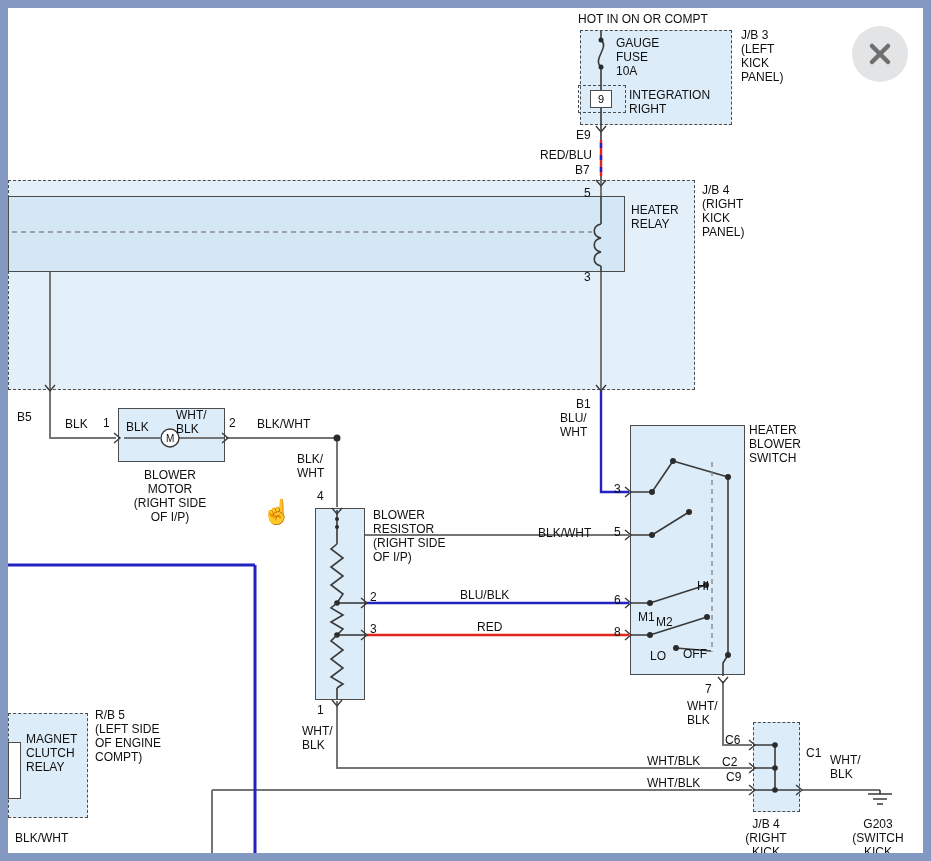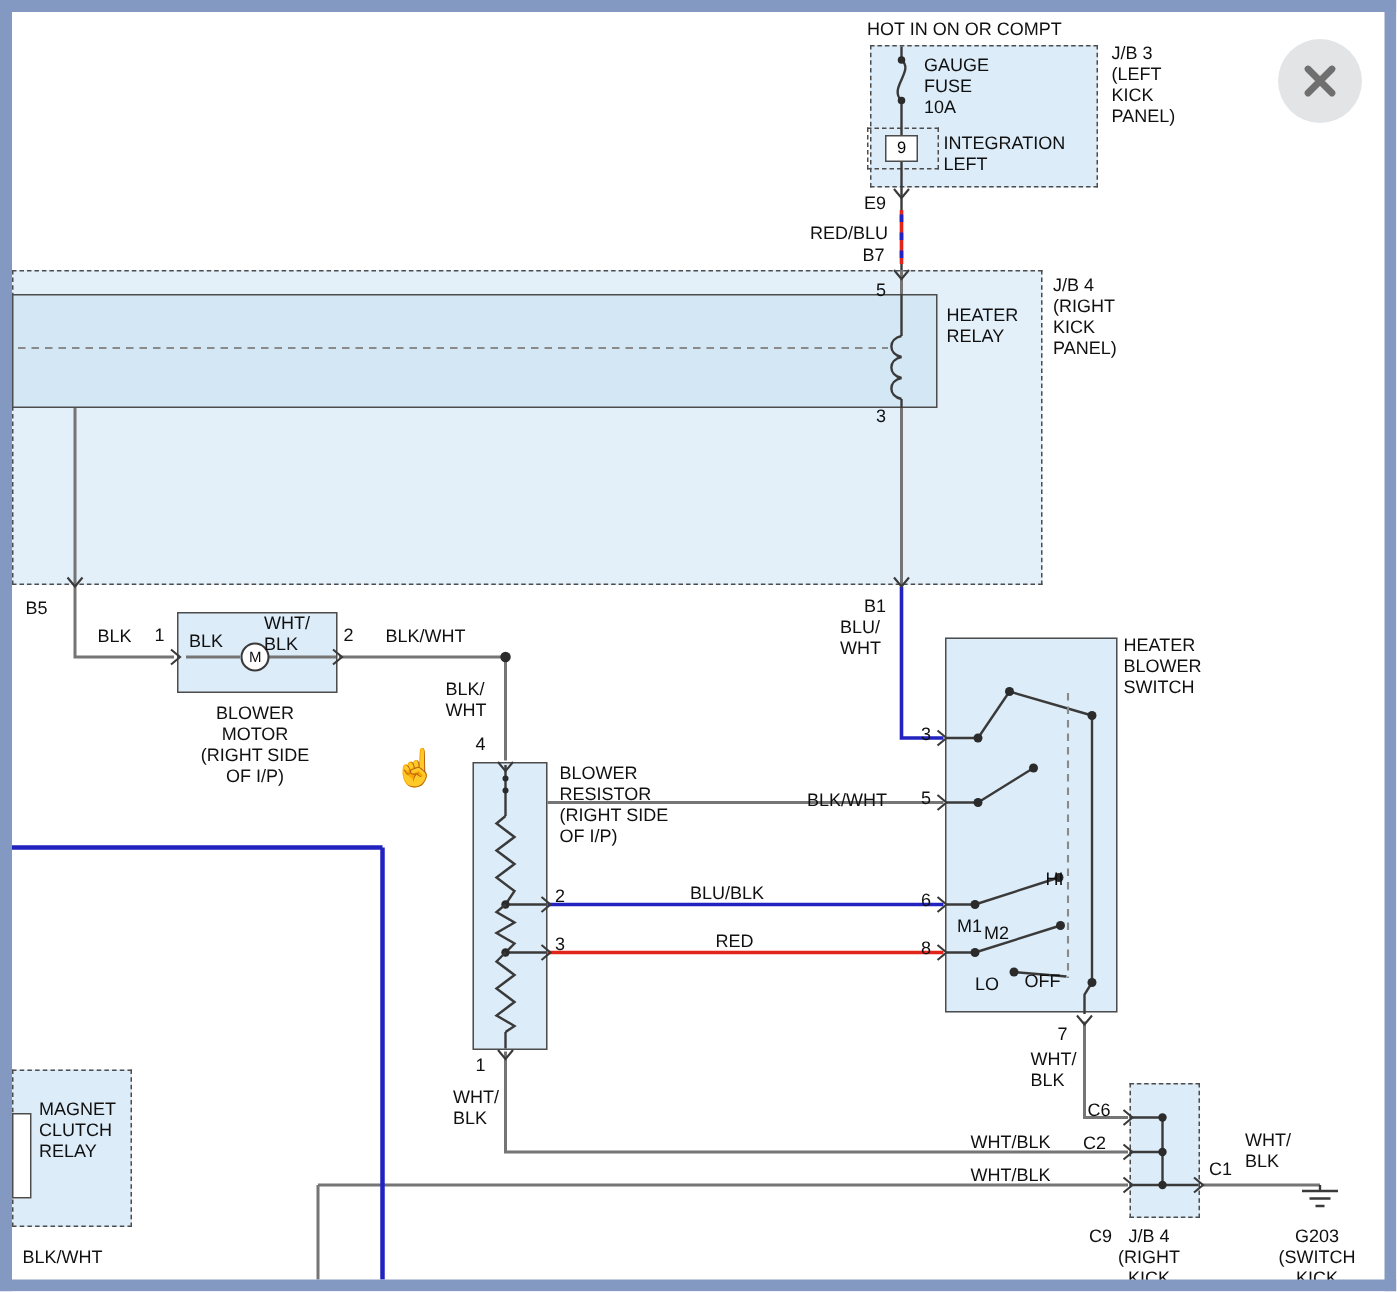--- a/index.html
+++ b/index.html
@@ -138,37 +138,37 @@
     <path class="ch" d="M749 763 L755 768 L749 773"></path>
     <path class="ch" d="M749 785 L755 790 L749 795"></path>
     <path class="ch" d="M796 785 L802 790 L796 795"></path>
   </svg>
 
   <div class="lbl" style="left:578px;top:12px">HOT IN ON OR COMPT</div>
   <div class="lbl" style="left:616px;top:36px">GAUGE
 FUSE
 10A</div>
   <div class="lbl" style="left:629px;top:88px">INTEGRATION
-LEFT</div>
+RIGHT</div>
   <div class="lbl" style="left:741px;top:28px">J/B 3
 (LEFT
 KICK
 PANEL)</div>
   <div class="lbl" style="left:576px;top:128px">E9</div>
   <div class="lbl" style="left:540px;top:148px">RED/BLU</div>
   <div class="lbl" style="left:575px;top:163px">B7</div>
   <div class="lbl" style="left:584px;top:186px">5</div>
   <div class="lbl" style="left:631px;top:203px">HEATER
 RELAY</div>
   <div class="lbl" style="left:702px;top:183px">J/B 4
 (RIGHT
 KICK
 PANEL)</div>
   <div class="lbl" style="left:584px;top:270px">3</div>
-  <div class="lbl" style="left:17px;top:398px">B5</div>
+  <div class="lbl" style="left:17px;top:410px">B5</div>
   <div class="lbl" style="left:65px;top:417px">BLK</div>
   <div class="lbl" style="left:103px;top:416px">1</div>
   <div class="lbl" style="left:126px;top:420px">BLK</div>
   <div class="lbl sm" style="left:166px;top:433px">M</div>
   <div class="lbl" style="left:176px;top:408px">WHT/
 BLK</div>
   <div class="lbl" style="left:229px;top:416px">2</div>
   <div class="lbl" style="left:257px;top:417px">BLK/WHT</div>
   <div class="lbl ctr" style="left:110px;top:468px;width:120px">BLOWER
 MOTOR
@@ -204,33 +204,37 @@
   <div class="lbl" style="left:683px;top:647px">OFF</div>
   <div class="lbl" style="left:705px;top:682px">7</div>
   <div class="lbl" style="left:687px;top:699px">WHT/
 BLK</div>
   <div class="lbl" style="left:302px;top:724px">WHT/
 BLK</div>
   <div class="lbl" style="left:725px;top:733px">C6</div>
   <div class="lbl" style="left:647px;top:754px">WHT/BLK</div>
   <div class="lbl" style="left:722px;top:755px">C2</div>
   <div class="lbl" style="left:647px;top:776px">WHT/BLK</div>
-  <div class="lbl" style="left:726px;top:817px">C9</div>
-  <div class="lbl" style="left:806px;top:772px">C1</div>
+  <div class="lbl" style="left:726px;top:770px">C9</div>
+  <div class="lbl" style="left:806px;top:746px">C1</div>
   <div class="lbl" style="left:830px;top:753px">WHT/
 BLK</div>
   <div class="lbl ctr" style="left:838px;top:817px;width:80px">G203
 (SWITCH
 KICK</div>
   <div class="lbl ctr" style="left:731px;top:817px;width:70px">J/B 4
 (RIGHT
 KICK</div>
   <div class="lbl" style="left:26px;top:732px">MAGNET
 CLUTCH
 RELAY</div>
+  <div class="lbl" style="left:95px;top:708px">R/B 5
+(LEFT SIDE
+OF ENGINE
+COMPT)</div>
   <div class="lbl" style="left:15px;top:831px">BLK/WHT</div>
 
   <div class="cursor" style="left:262px;top:498px">☝</div>
 
   <div class="close">
     <svg width="26" height="26" viewBox="0 0 26 26">
       <path d="M5 5 L21 21 M21 5 L5 21" stroke="#6f6f6f" stroke-width="4.5" stroke-linecap="round" fill="none"></path>
     </svg>
   </div>
 

